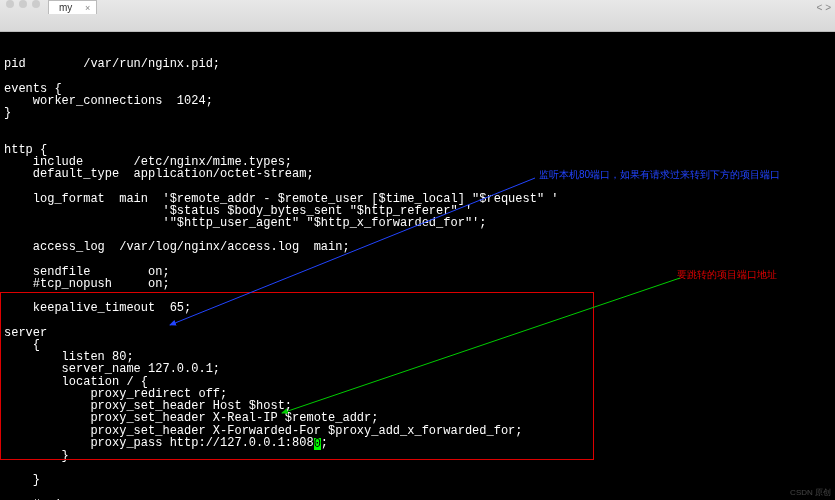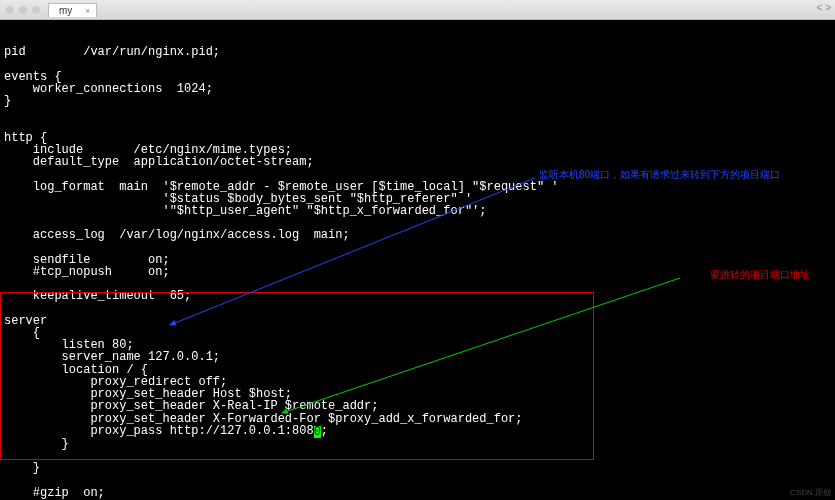--- a/index.html
+++ b/index.html
@@ -6,24 +6,24 @@
     body {
       width: 835px;
       height: 500px;
       background: #000;
       font-family: monospace;
       font-size: 12px;
       overflow: hidden;
       position: relative;
     }
     .titlebar {
-      height: 20px;
+      height: 32px;
       background: linear-gradient(#e8e8e8, #d8d8d8);
       display: flex;
-      align-items: center;
+      align-items: flex-start;
       padding-left: 6px;
       border-bottom: 1px solid #bbb;
     }
     .window-controls {
       display: flex;
       gap: 5px;
       margin-right: 8px;
     }
     .dot { width: 8px; height: 8px; border-radius: 50%; background: #ccc; }
     .tab {
@@ -151,21 +151,21 @@
 &nbsp;
     }
 &nbsp;
     #gzip  on;
 &nbsp;</div>
 </div>
 
 <div class="highlight-box" id="hbox" style="top: 292px; left: 0px; width: 594px; height: 168px;"></div>
 
 <div class="annotation anno-blue" style="top:168px;left:539px">监听本机80端口，如果有请求过来转到下方的项目端口</div>
-<div class="annotation anno-red" style="top:268px;left:710px">要跳转的项目端口地址</div>
+<div class="annotation anno-red" style="top:268px;left:677px">要跳转的项目端口地址</div>
 
 <svg class="overlay" width="835" height="500">
   <defs>
     <marker id="arr-blue" markerWidth="8" markerHeight="8" refX="6" refY="3" orient="auto">
       <path d="M0,0 L7,3 L0,6 Z" fill="#24f"></path>
     </marker>
     <marker id="arr-green" markerWidth="8" markerHeight="8" refX="6" refY="3" orient="auto">
       <path d="M0,0 L7,3 L0,6 Z" fill="#0c0"></path>
     </marker>
   </defs>

